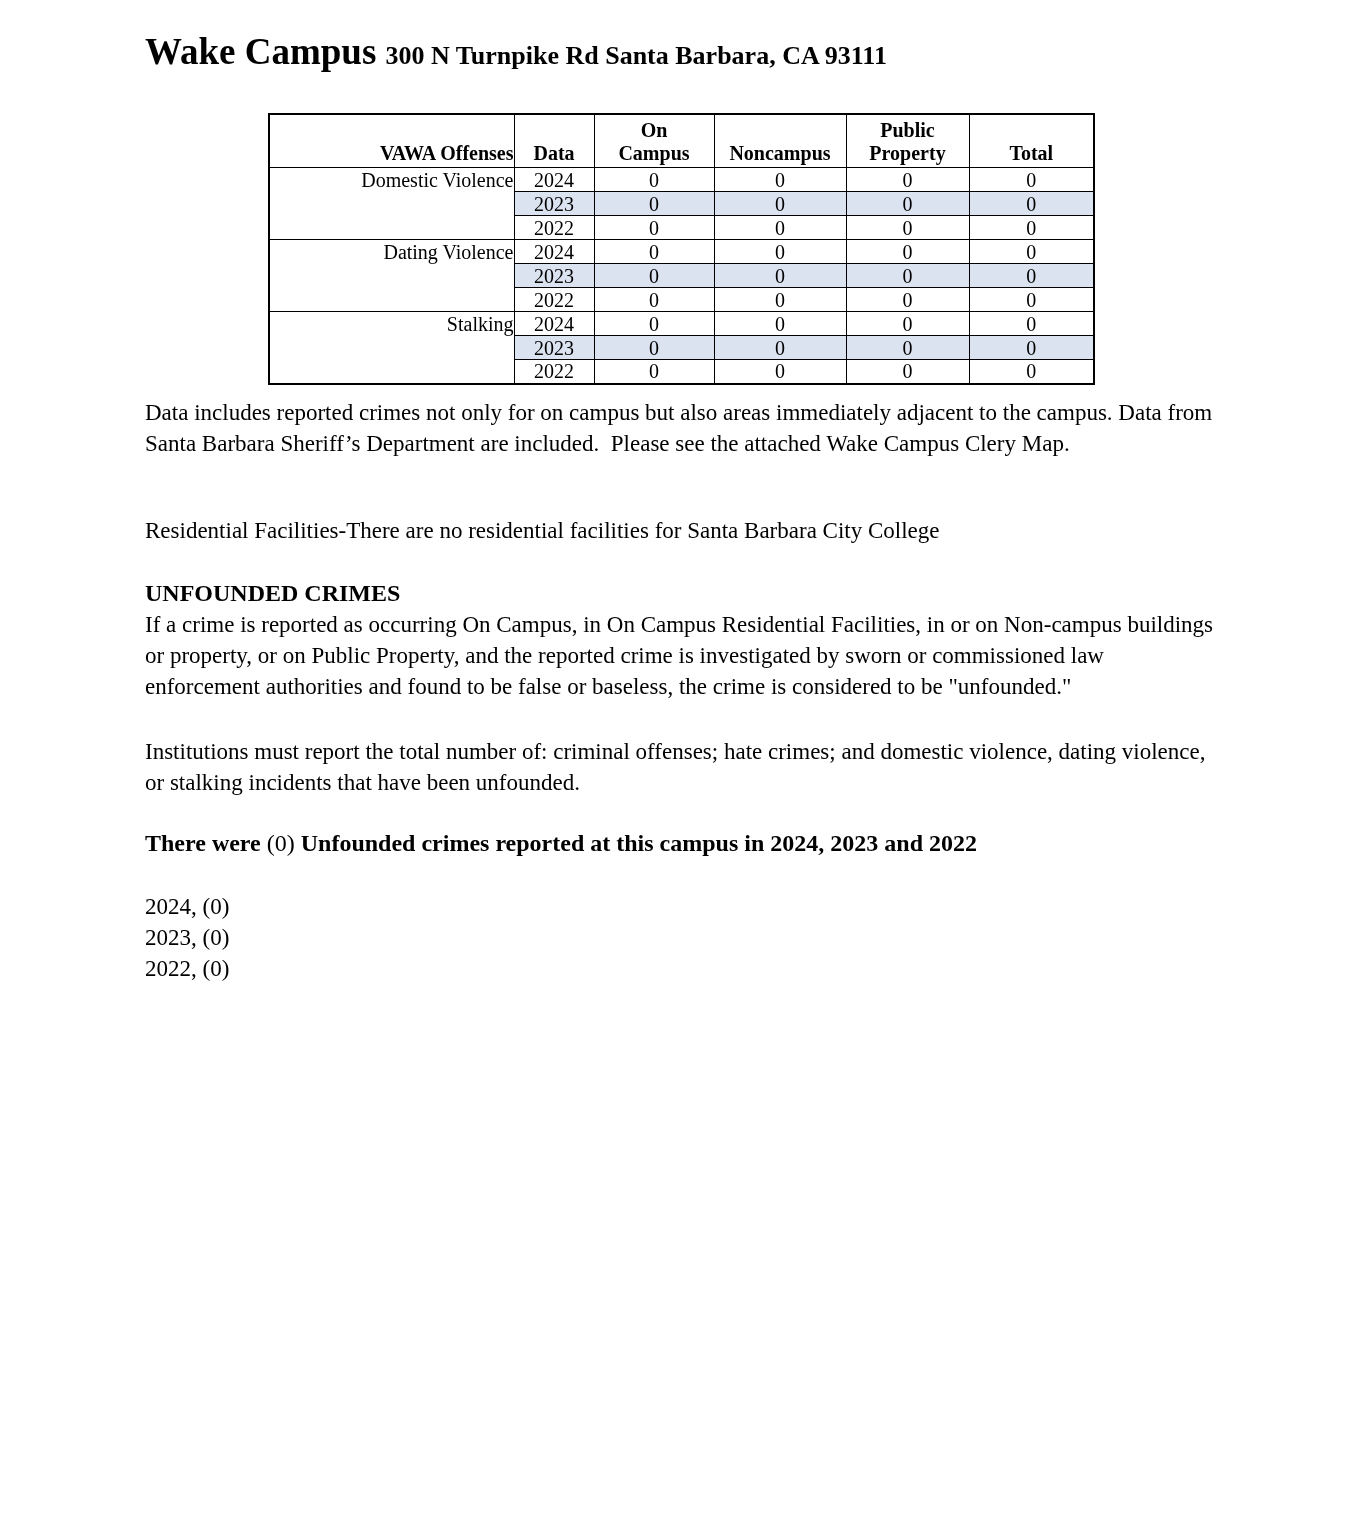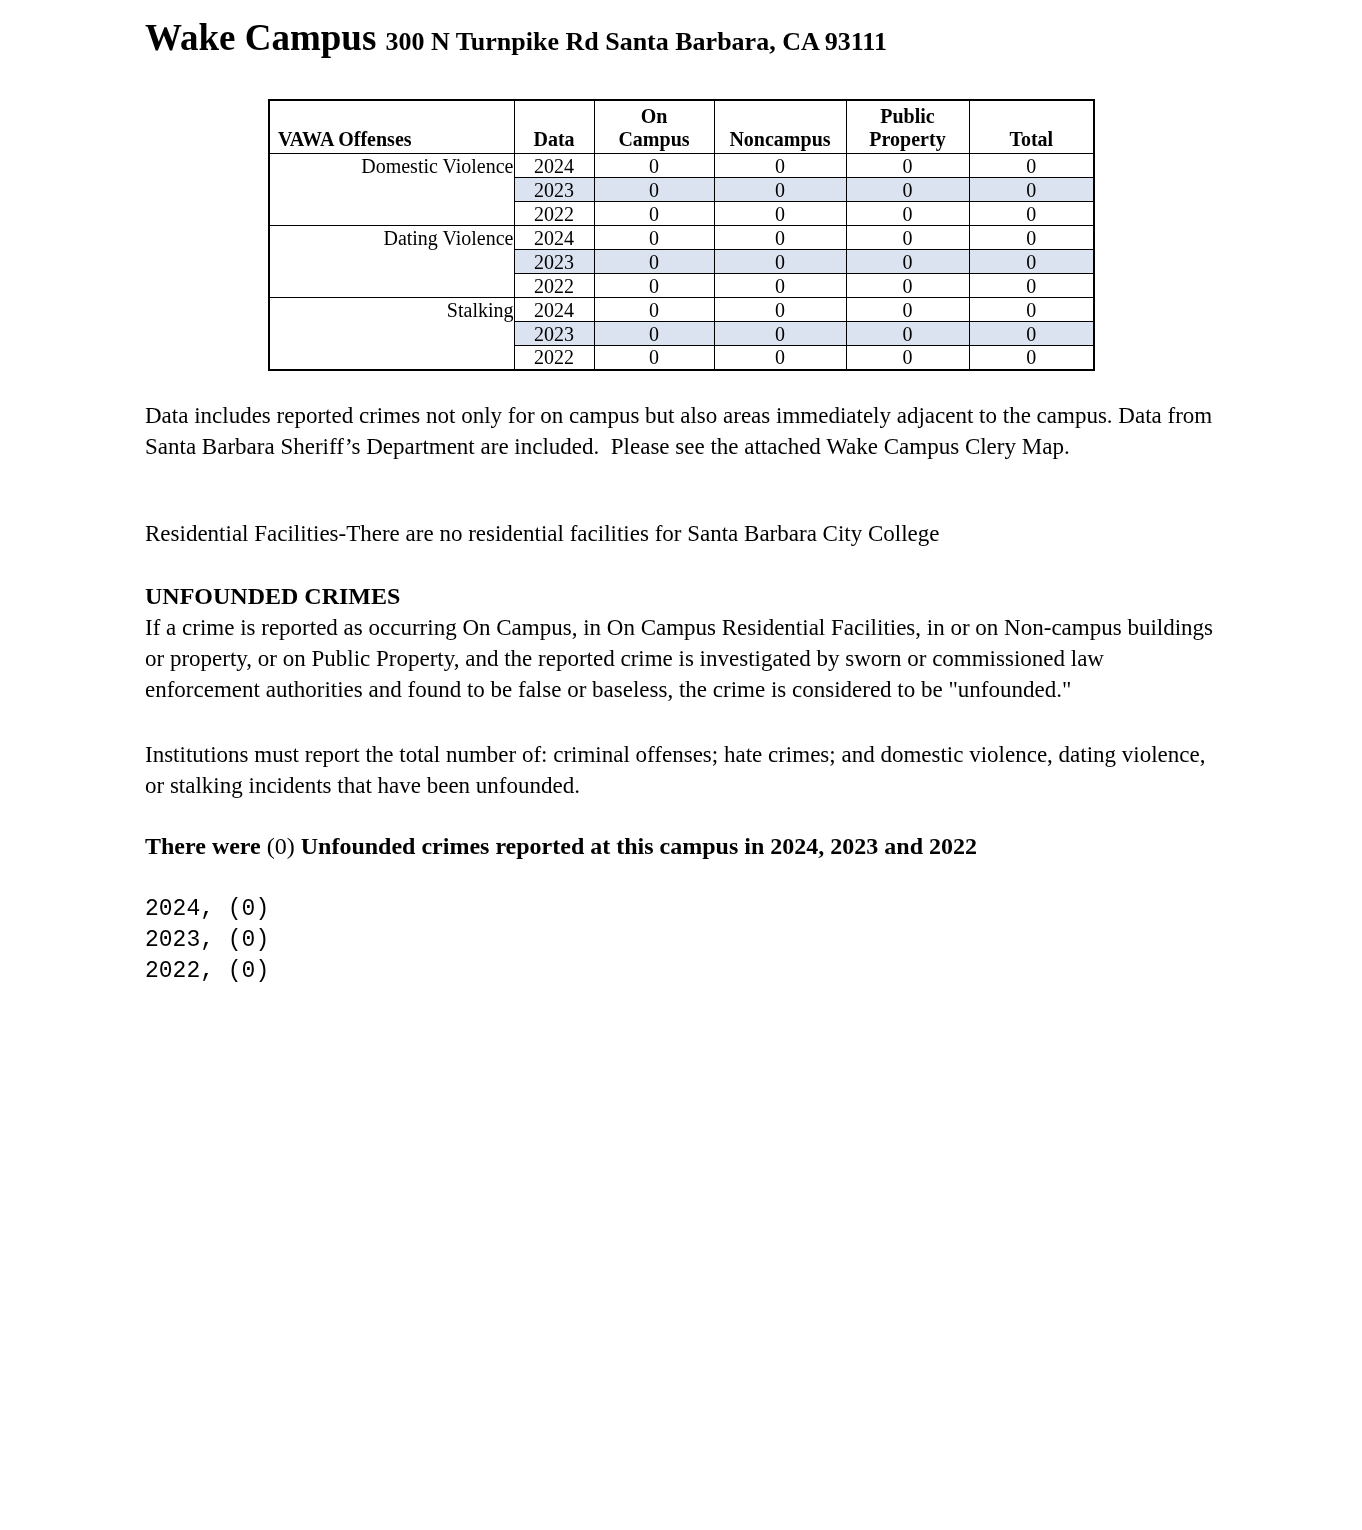--- a/index.html
+++ b/index.html
@@ -9,21 +9,21 @@
     color: #000000;
   }
   .page {
     position: relative;
     width: 1362px;
     height: 1530px;
     background: #ffffff;
     overflow: hidden;
   }
   .content {
-    padding: 18px 140px 0 145px;
+    padding: 32px 140px 0 145px;
   }
   
   .title-line {
     font-size: 37px;
     line-height: 1.1;
     white-space: nowrap;
   }
   .title-line .address {
     font-size: 26px;
   }
@@ -44,21 +44,21 @@
   table.vawa th {
     font-weight: bold;
     height: 54px;
     vertical-align: bottom;
     text-align: center;
     white-space: pre-line;
     padding-bottom: 2px;
     line-height: 1.15;
   }
   table.vawa th.col-offense {
-    text-align: left;
+    text-align: right;
     padding-left: 8px;
   }
   table.vawa td {
     height: 24px;
     text-align: center;
     vertical-align: middle;
     line-height: 1.0;
   }
   table.vawa td.offense {
     text-align: right;
@@ -66,41 +66,41 @@
     padding-left: 8px;
     padding-top: 2px;
   }
   table.vawa tr.shaded td { background: var(--row-shade, #dce3f0); }
   
   .para {
     font-size: 23px;
     line-height: 31px;
     white-space: pre-wrap;
   }
-  .data-note { margin-top: 29px; }
+  .data-note { margin-top: 12px; }
   .residential {
     margin-top: 56px;
   }
   .heading {
     margin-top: 32px;
     font-size: 24px;
     line-height: 31px;
     font-weight: bold;
   }
   .unfounded-def { margin-top: 0; }
   .institutions { margin-top: 34px; }
   .unfounded-stmt {
     margin-top: 30px;
     font-size: 24px;
     line-height: 31px;
     font-weight: bold;
   }
   .unfounded-stmt .count { font-weight: normal; }
   .hate-heading { margin-top: 68px; }
-  .years { margin-top: 32px; font-family: Liberation Mono, monospace; }
+  .years { margin-top: 32px; }
   .years .year-item {
     font-size: 23px;
     line-height: 31px;
   }
 </style>
 </head>
 <body>
 
 <div class="page">
   <div class="content">

